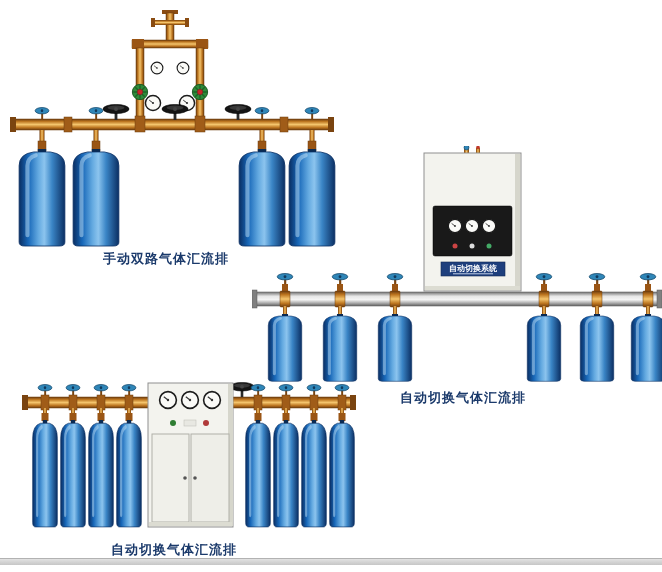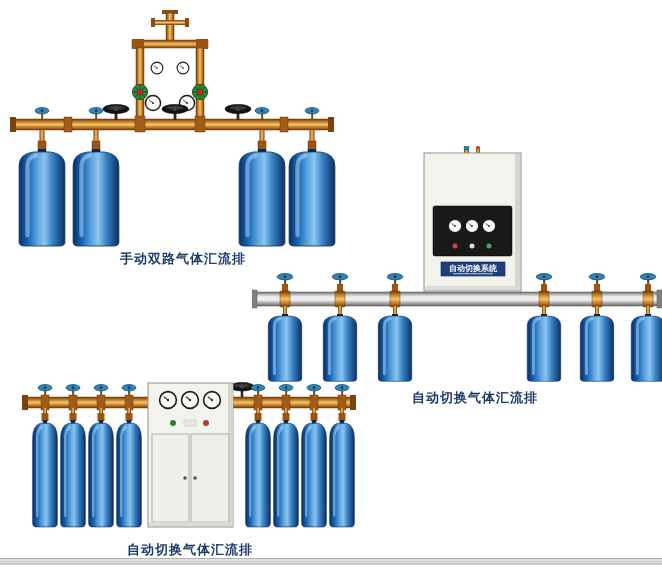--- a/index.html
+++ b/index.html
@@ -6,21 +6,21 @@
   html,body { background:#fff; }
   body { font-family:"Liberation Sans", sans-serif; }
   .page { position:relative; width:662px; height:572px; background:#ffffff; overflow:hidden; }
   .scene { position:absolute; }
   .caption {
     position:absolute;
     font-size:13px;
     font-weight:bold;
     color:#1b3a6b;
     letter-spacing:1px;
-    text-align:center;
+    text-align:left;
     white-space:nowrap;
   }
   .bottom-strip {
     position:absolute; left:0; top:558px; width:662px; height:7px;
     background:linear-gradient(to bottom,#e2e2e2,#c6c6c6);
     border-top:1px solid #b2b2b2;
   }
 </style>
 </head>
 <body>

